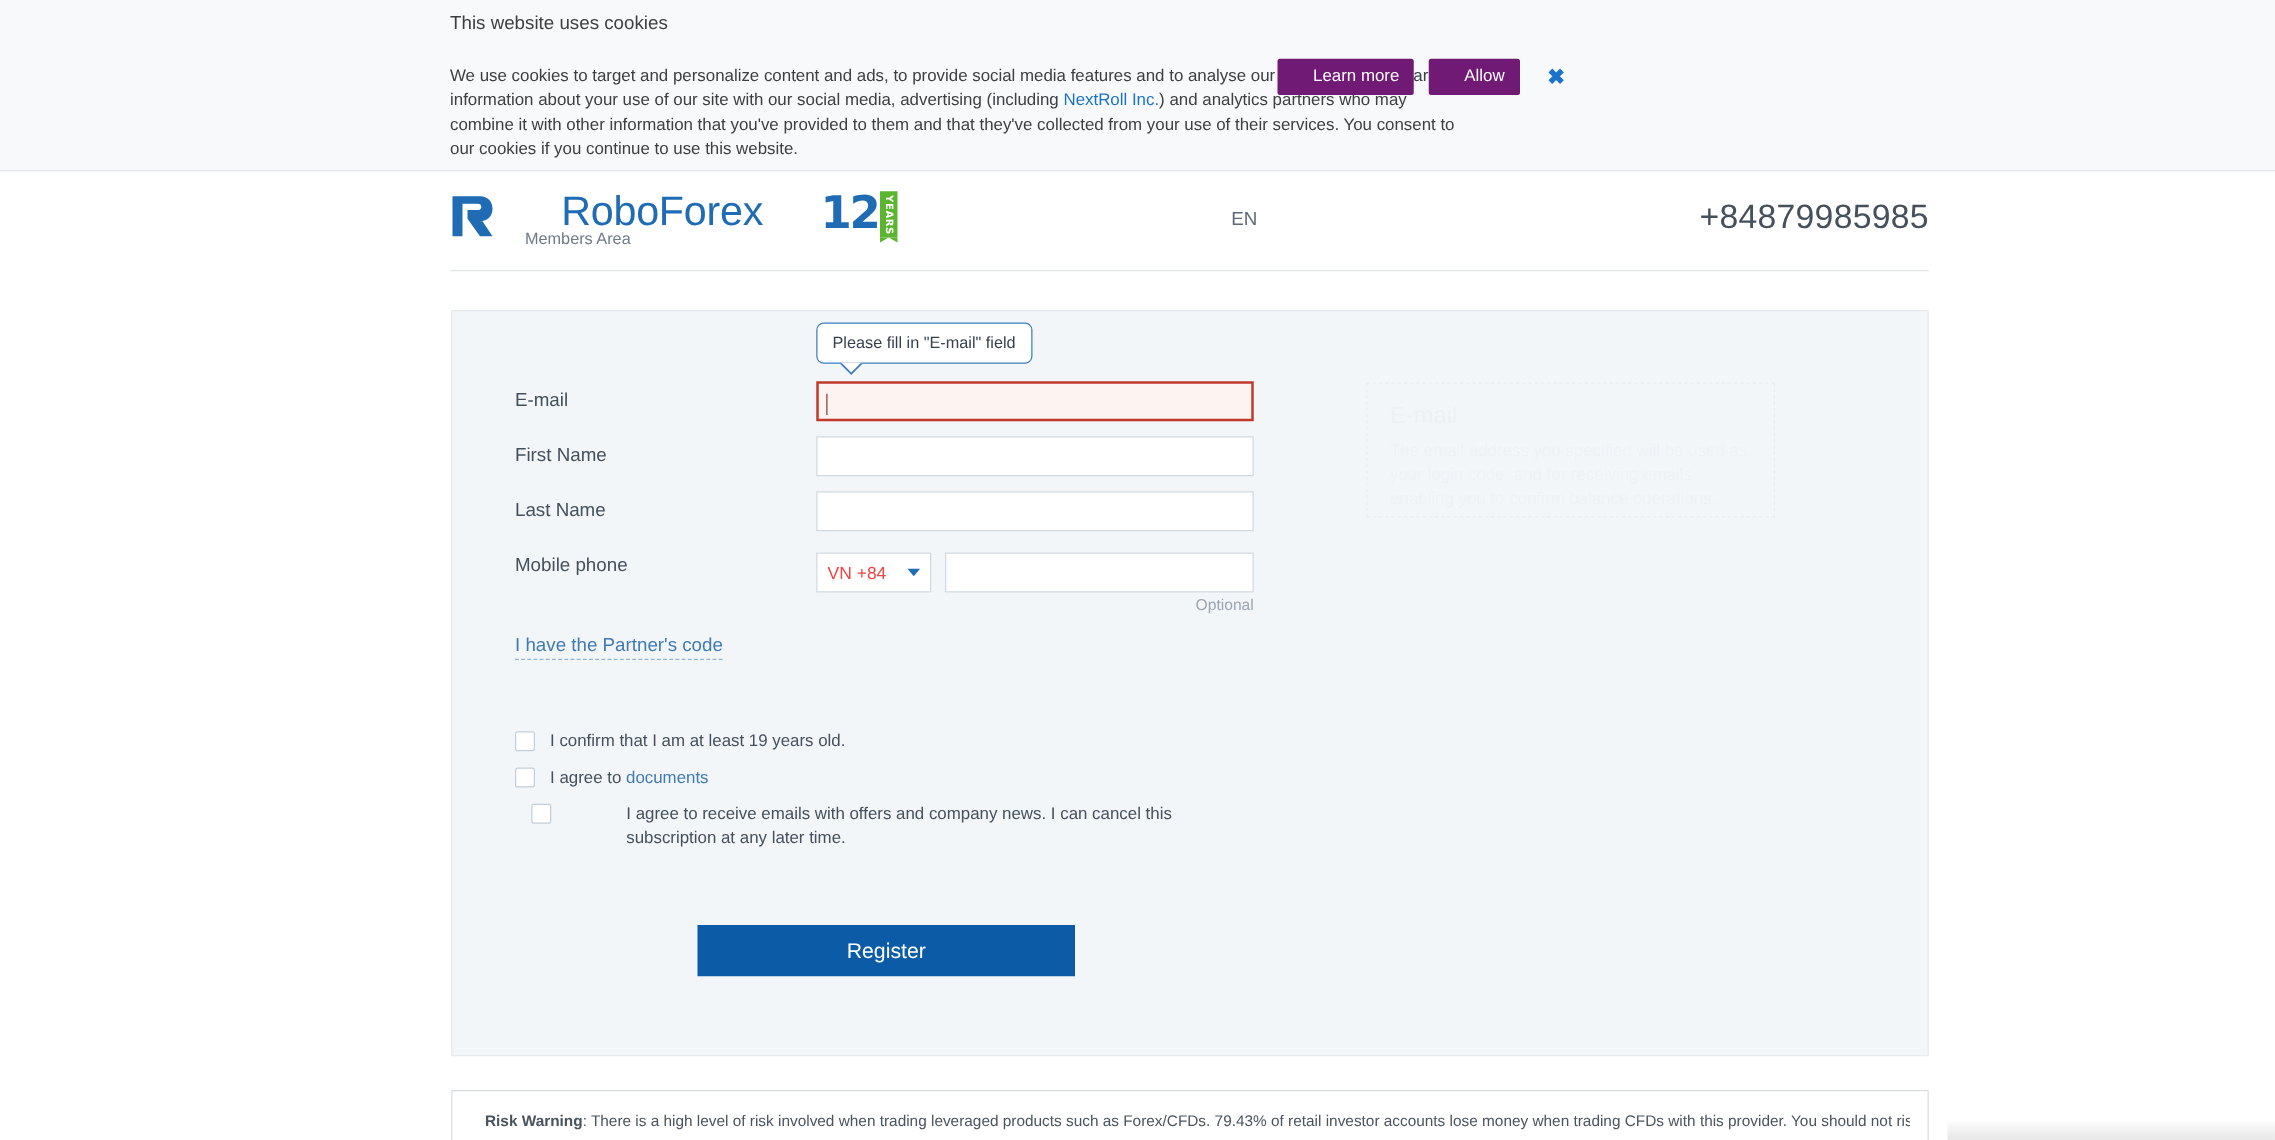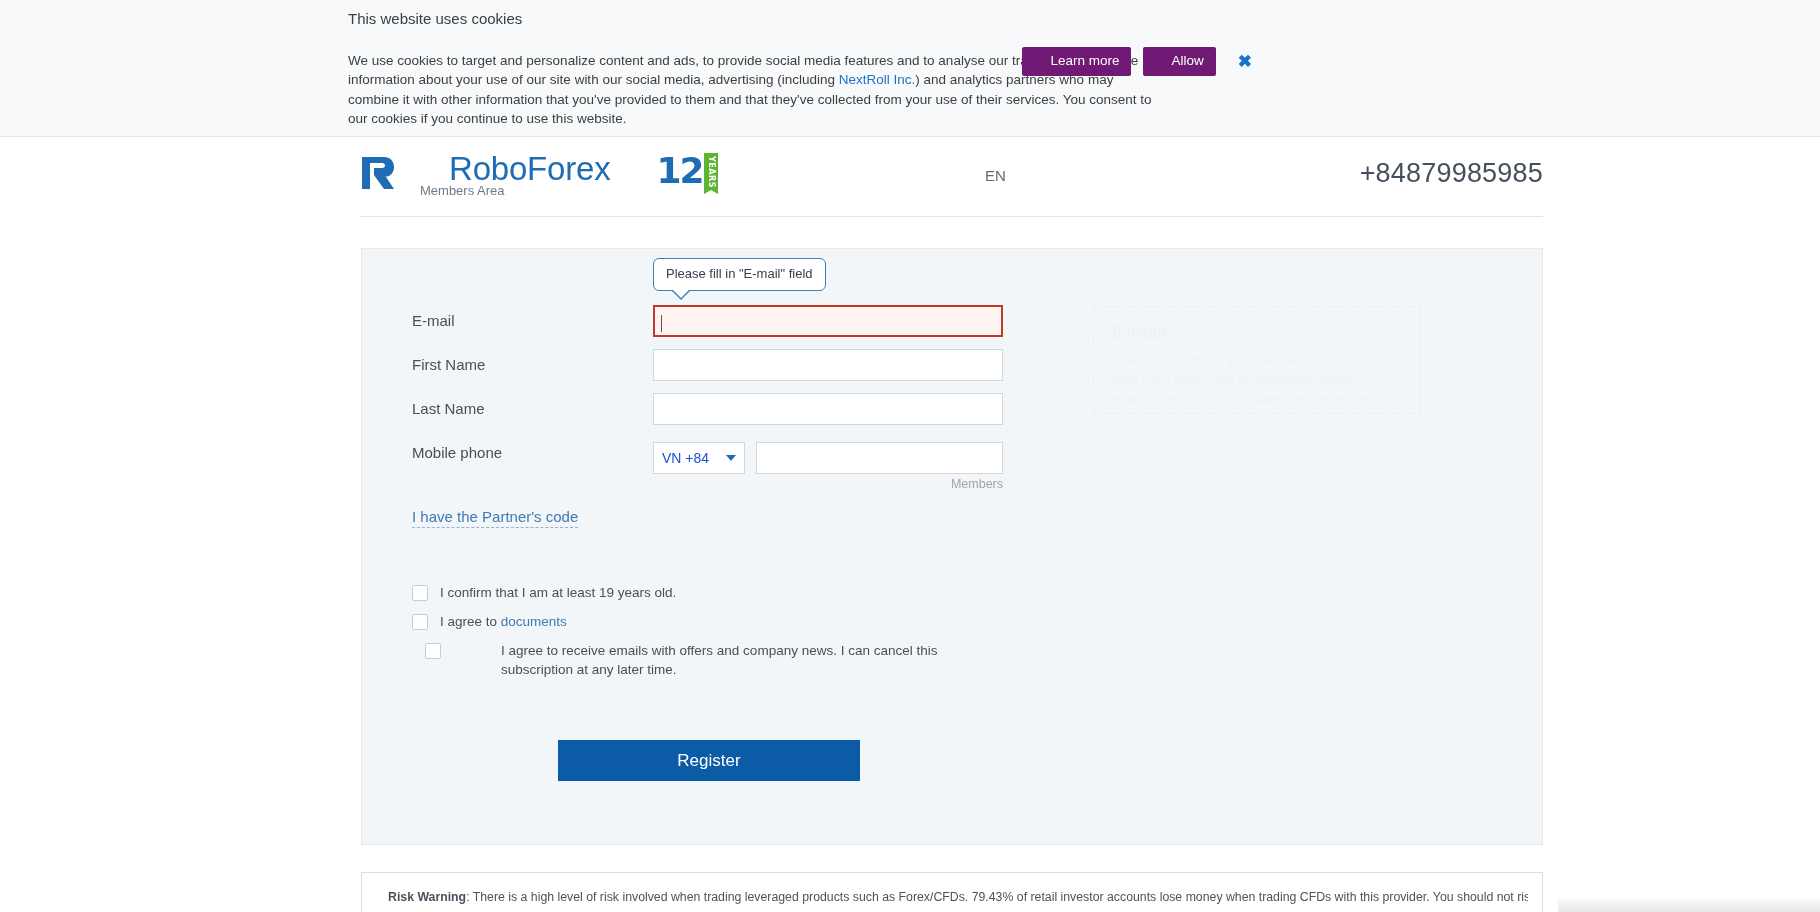--- a/index.html
+++ b/index.html
@@ -15,21 +15,21 @@
   
   .cookie-banner {
     position: relative;
     width: 1820px;
     height: 137px;
     background: #f8f9fa;
     border-bottom: 1px solid #e3e6e8;
   }
   .cookie-inner {
     position: absolute;
-    left: 348px;
+    left: 360px;
     top: 10px;
     width: 1420px;
   }
   .cookie-title {
     font-size: 15px;
     color: #3c4043;
     margin: 0 0 23px 0;
     line-height: 18px;
   }
   .cookie-body {
@@ -257,21 +257,21 @@
     height: 32px;
     background: #ffffff;
     border: 1px solid #cfd8de;
     display: flex;
     align-items: center;
     padding: 0 8px;
     cursor: pointer;
   }
   .country-select .val {
     font-size: 14px;
-    color: #1d4ed8;
+    color: #ef4444;
     flex: 1;
   }
   .chev {
     width: 0; height: 0;
     border-left: 5px solid transparent;
     border-right: 5px solid transparent;
     border-top: 6px solid #1f6cb5;
   }
   .optional-note {
     position: absolute;
@@ -437,21 +437,21 @@
 
 <div class="field-label" style="left:412px; top:400px;">Last Name</div>
 <input class="text-input" style="left: 653px; top: 393px; width: 350px;" value="">
 
 <div class="field-label" style="left:412px; top:444px;">Mobile phone</div>
 <div class="country-select">
   <span class="val">VN +84</span>
   <span class="chev"></span>
 </div>
 <input class="text-input" style="left: 756px; top: 442px; width: 247px;" value="">
-<div class="optional-note">Members</div>
+<div class="optional-note">Optional</div>
 
 <div class="partner-link">I have the Partner's code</div>
 
 <div class="cb-row" style="left:412px; top:584px; width:620px;">
   <span class="cb-box"></span>
   <span class="cb-text">I confirm that I am at least 19 years old.</span>
 </div>
 
 <div class="cb-row" style="left:412px; top:613px; width:620px;">
   <span class="cb-box"></span>

